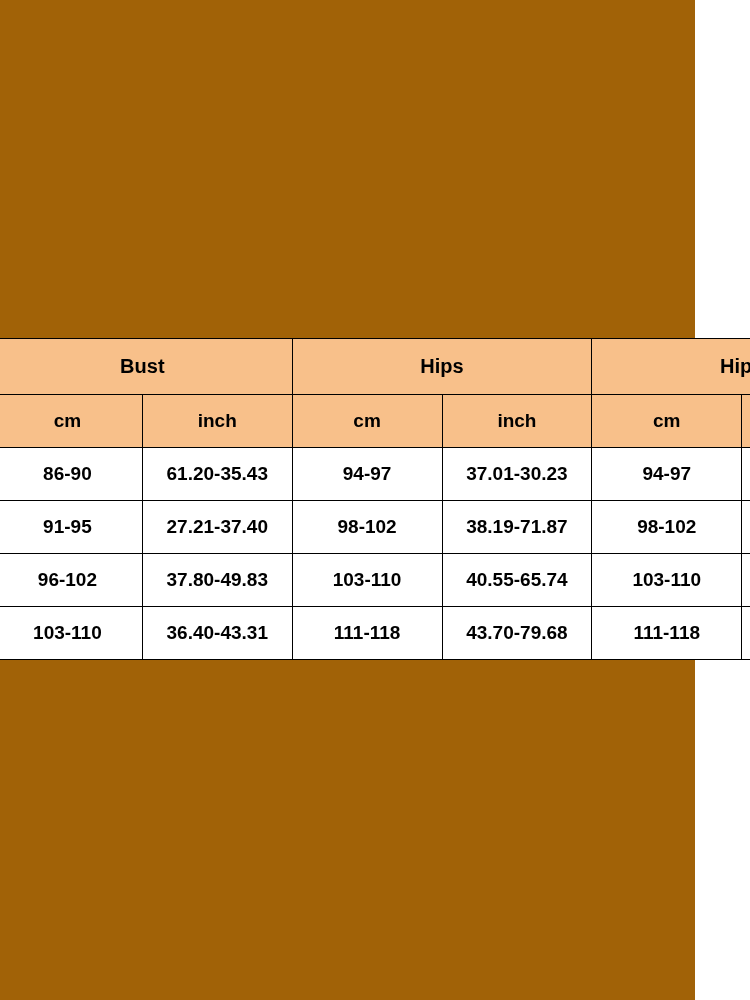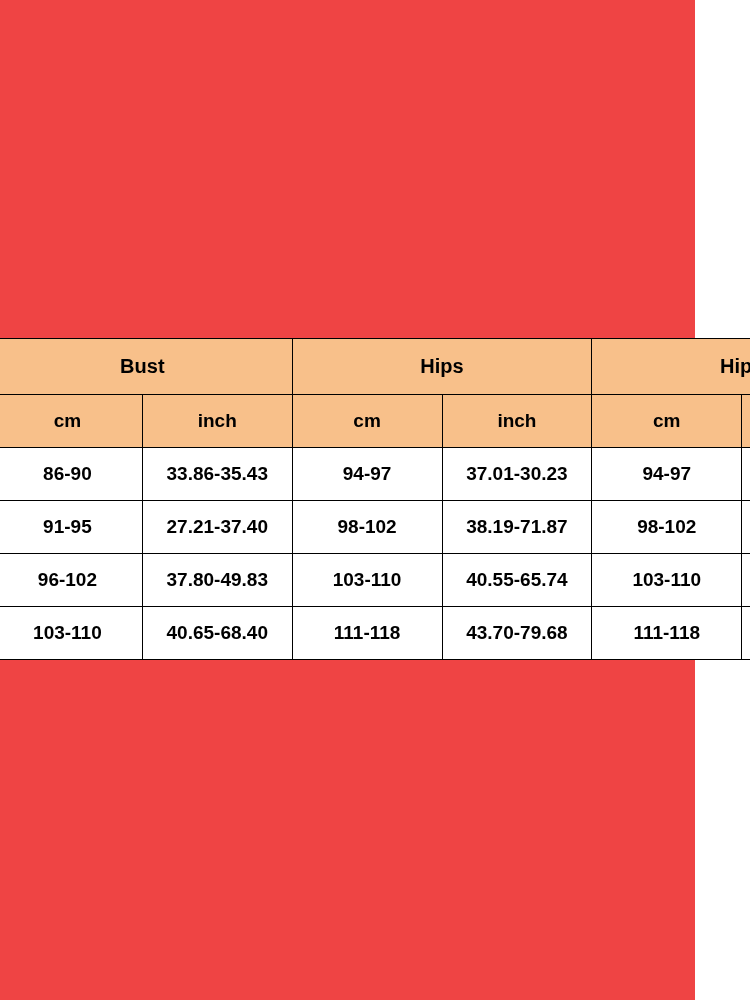--- a/index.html
+++ b/index.html
@@ -10,21 +10,21 @@
     height: 1000px;
     overflow: hidden;
   }
   body {
     font-family: "Liberation Sans", sans-serif;
   }
   .page {
     position: relative;
     width: 695px;
     height: 1000px;
-    background: #ef4444;
+    background: #a16207;
   }
   
   .table-wrap {
     position: absolute;
     top: 338px;
     left: 0;
     width: 750px;
     overflow: hidden;
   }
   table.size-table {
@@ -87,21 +87,21 @@
           <th class="hdr-unit">inch</th>
           <th class="hdr-unit">cm</th>
           <th class="hdr-unit">inch</th>
           <th class="hdr-unit">cm</th>
           <th class="hdr-unit">inch</th>
         </tr>
       </thead>
       <tbody>
         <tr class="data-row">
           <td>86-90</td>
-          <td>33.86-35.43</td>
+          <td>61.20-35.43</td>
           <td>94-97</td>
           <td>37.01-30.23</td>
           <td>94-97</td>
           <td>37.01-38.19</td>
         </tr>
         <tr class="data-row">
           <td>91-95</td>
           <td>27.21-37.40</td>
           <td>98-102</td>
           <td>38.19-71.87</td>
@@ -111,21 +111,21 @@
         <tr class="data-row">
           <td>96-102</td>
           <td>37.80-49.83</td>
           <td>103-110</td>
           <td>40.55-65.74</td>
           <td>103-110</td>
           <td>40.55-43.31</td>
         </tr>
         <tr class="data-row">
           <td>103-110</td>
-          <td>40.65-68.40</td>
+          <td>36.40-43.31</td>
           <td>111-118</td>
           <td>43.70-79.68</td>
           <td>111-118</td>
           <td>43.70-46.46</td>
         </tr>
       </tbody>
     </table>
   </div>
 </div>
 

